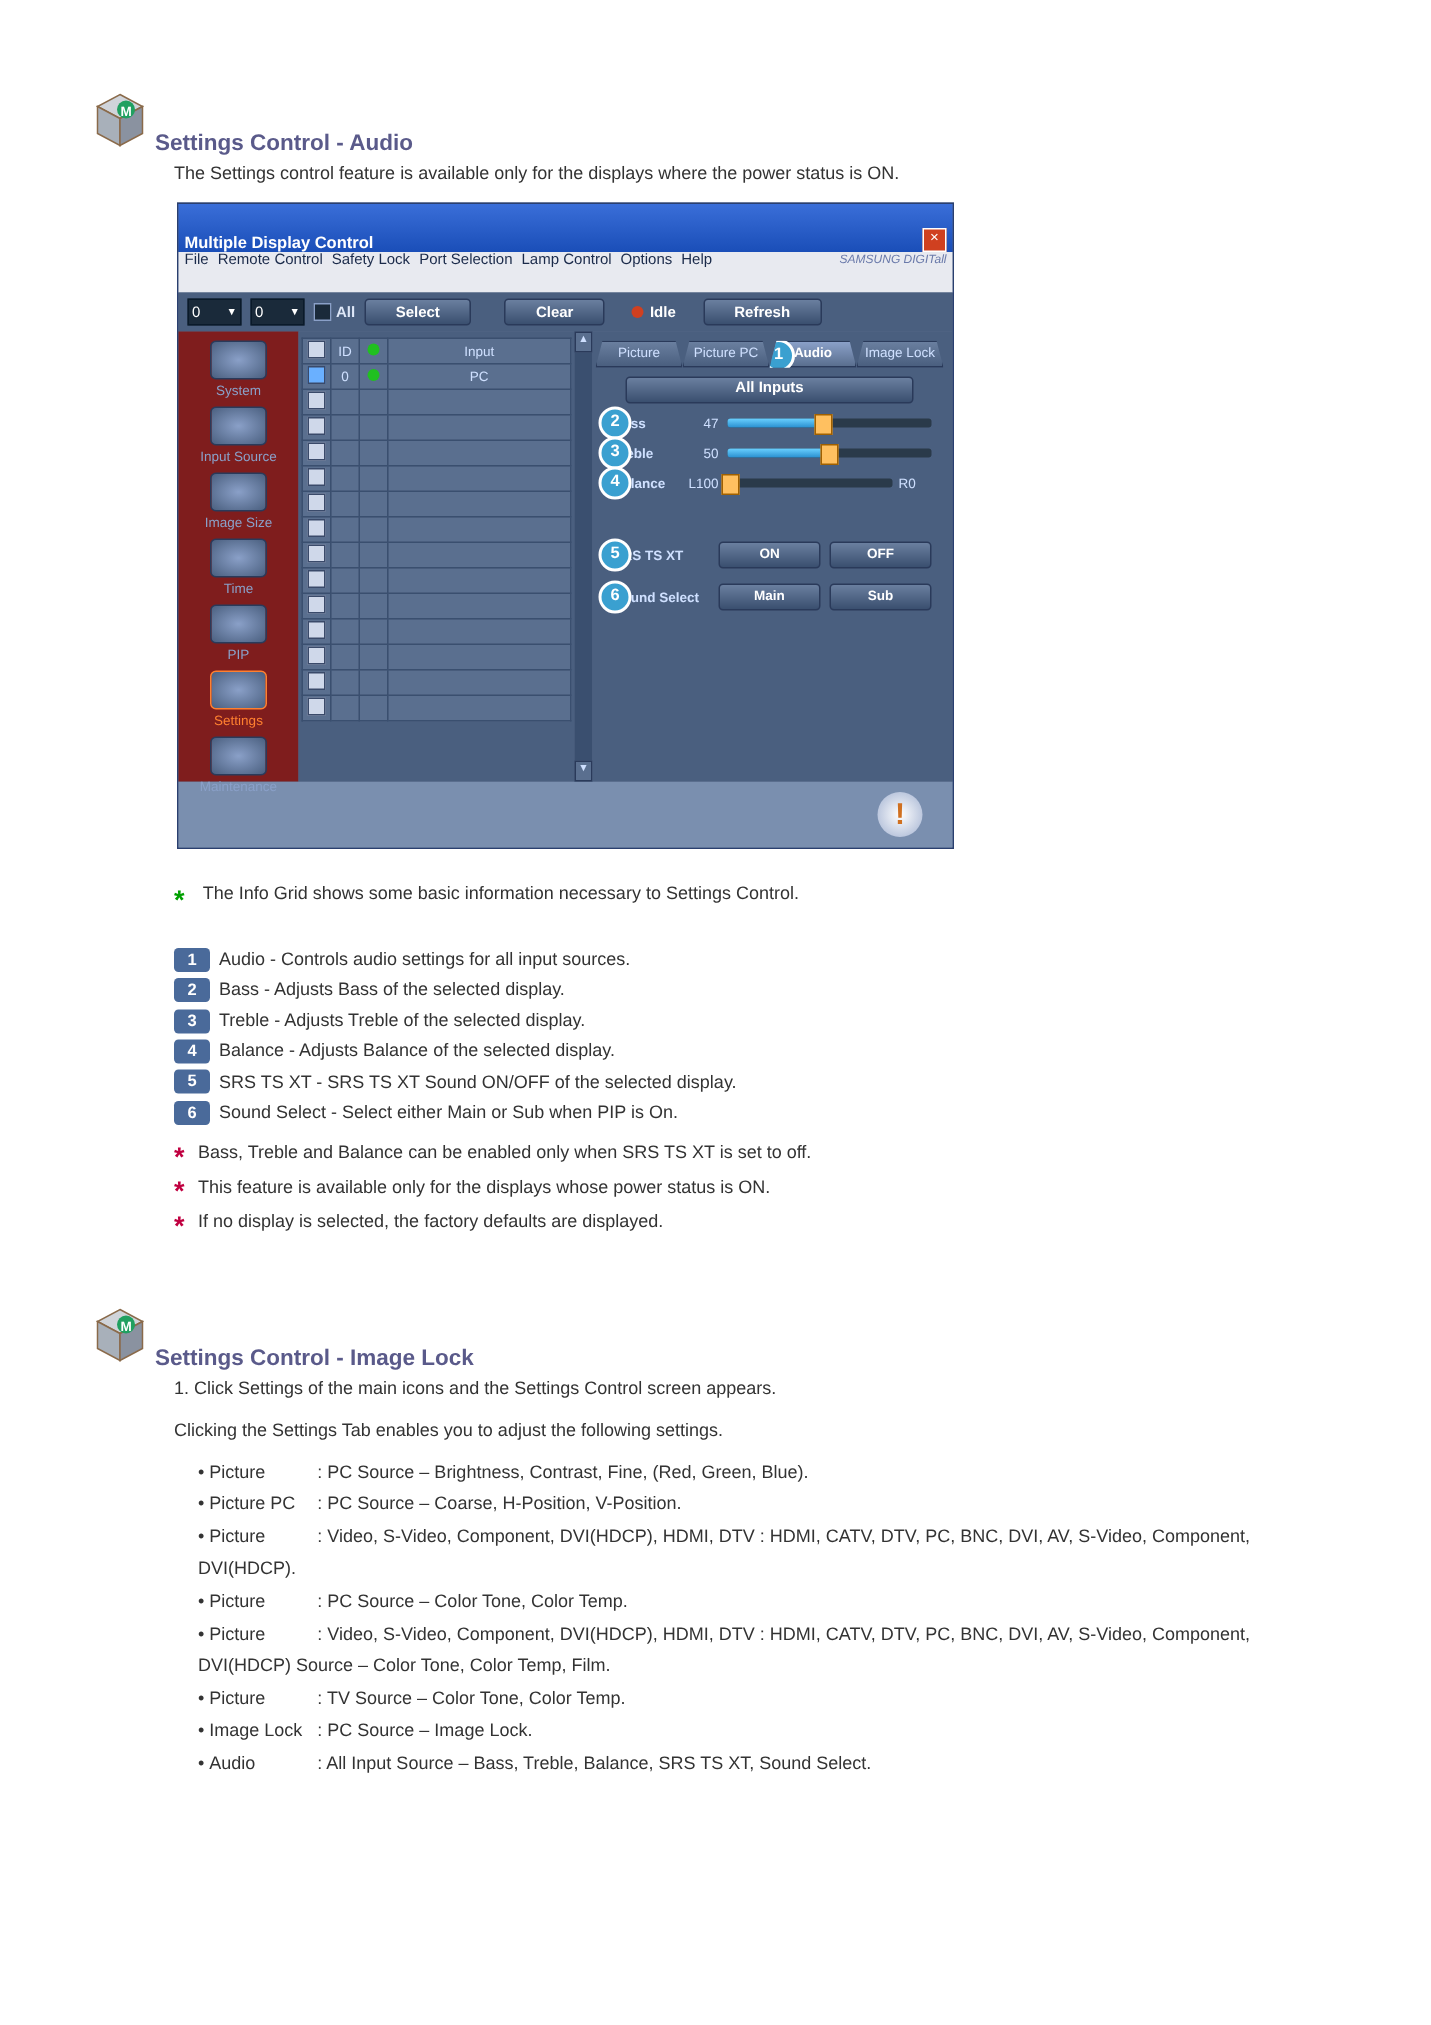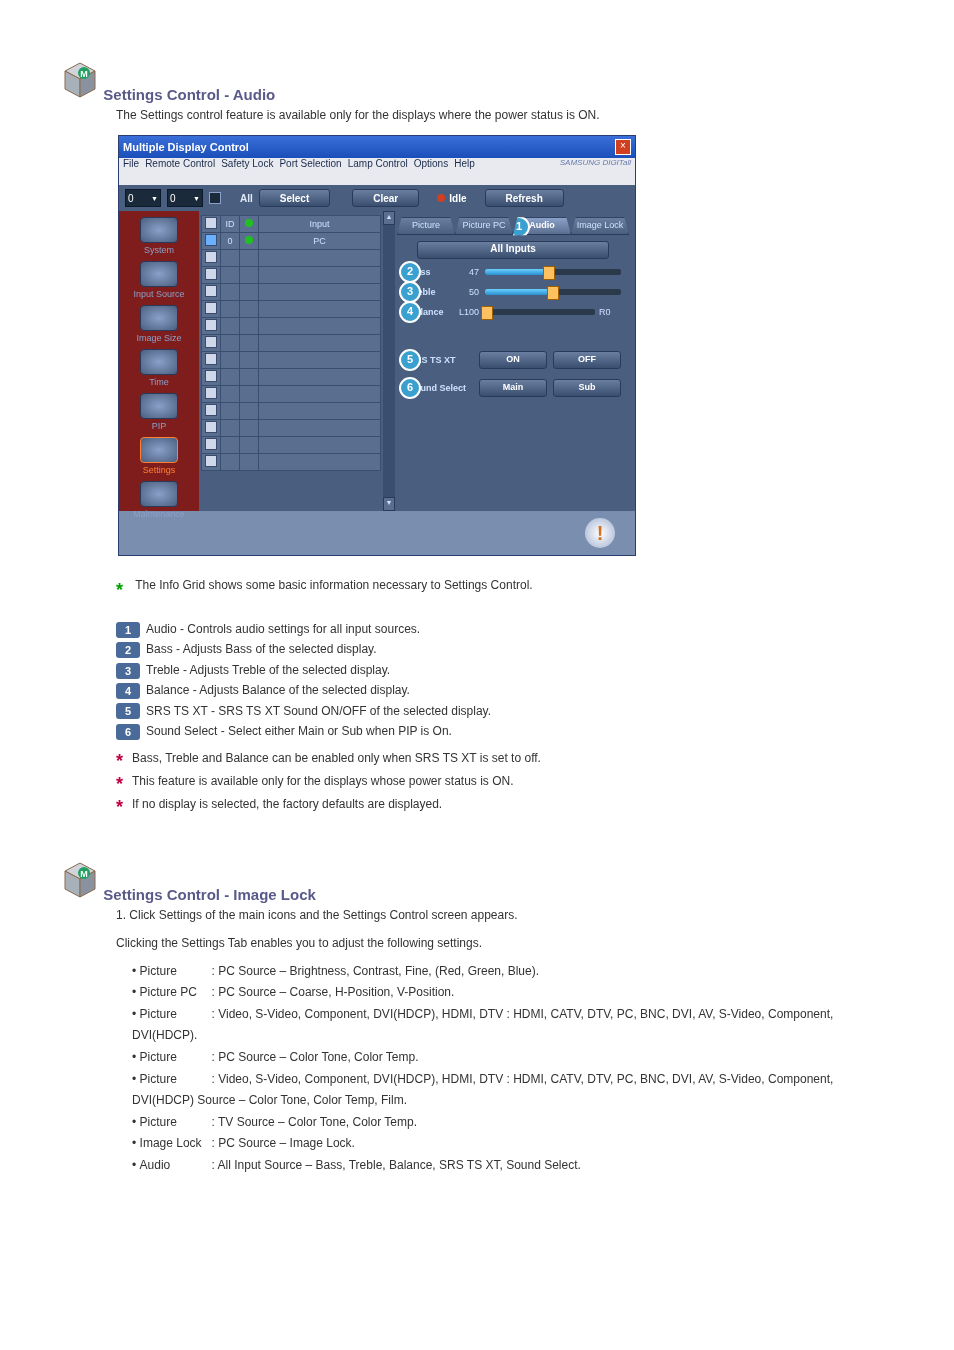--- a/index.html
+++ b/index.html
@@ -88,24 +88,24 @@
   
   .win {
     width: 516px;
     background: #5a6f8f;
     border: 1px solid #2a3f6f;
     font-family: Tahoma, Arial, sans-serif;
     font-size: 10px;
     color: #fff;
   }
   .titlebar {
-    height: 22px;
+    height: 32px;
     background: linear-gradient(#3a6ed8, #1a4eb8);
     display: flex;
-    align-items: center;
+    align-items: flex-end;
     padding: 0 4px;
     justify-content: space-between;
   }
   .titlebar .ttl {
     font-weight: bold;
     font-size: 11px;
     color: #fff;
   }
   .titlebar .close {
     width: 14px; height: 14px;
@@ -164,21 +164,21 @@
     color: #fff;
     display: inline-flex;
     align-items: center;
   }
   .dot-red {
     width: 8px; height: 8px; border-radius: 50%;
     background: #d04020; display: inline-block;
     margin-right: 4px;
   }
   .chk-all {
-    display: inline-flex; align-items: center; gap: 19px;
+    display: inline-flex; align-items: center; gap: 3px;
     color: #dfe8f8; font-weight: bold;
   }
   .chk-all .box {
     width: 10px; height: 10px; background: #1a2a3a;
     border: 1px solid #8aa0c8;
   }
 
   .mainarea {
     display: flex;
     height: 300px;

